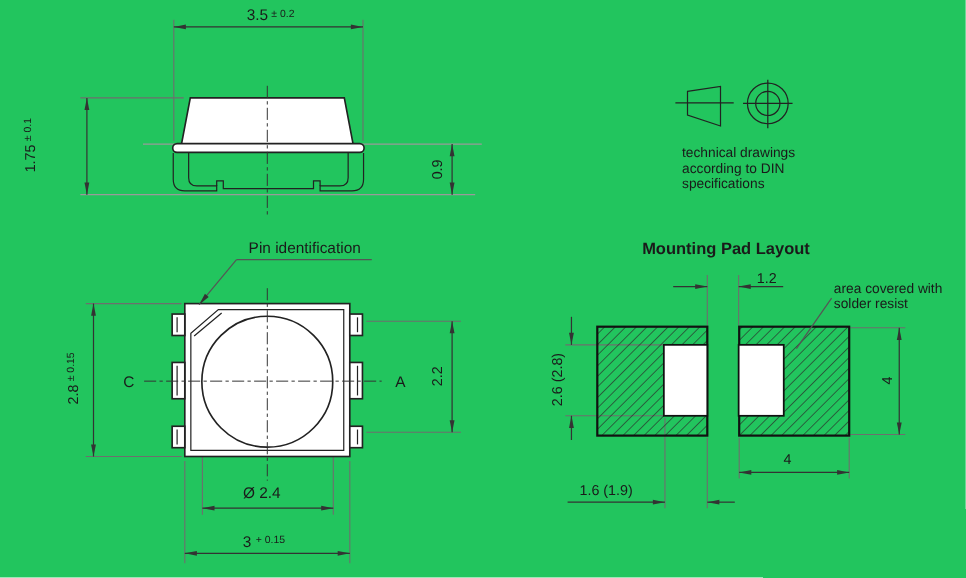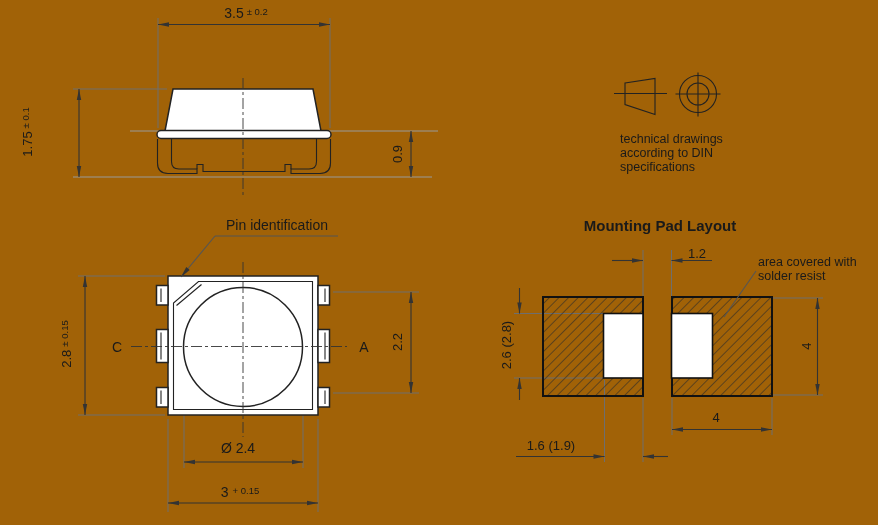--- a/index.html
+++ b/index.html
@@ -1,16 +1,16 @@
 <!DOCTYPE html>
 <html><head>
 <meta charset="utf-8">
 <style>
   html,body{margin:0;padding:0;background:#fff;}
-  .stage{position:relative;width:878px;height:525px;background:#a16207;overflow:hidden;
+  .stage{position:relative;width:878px;height:525px;background:#22c55e;overflow:hidden;
          font-family:"Liberation Sans", sans-serif;}
   svg text{fill:#1a1a1a;font-family:"Liberation Sans", sans-serif;}
   .dim{font-size:13px;}
   .dim-lg{font-size:14px;}
   .tol{font-size:9.5px;}
   .note{font-size:12.5px;}
   .pin-lbl{font-size:14px;}
   .title{font-size:15px;font-weight:bold;}
   .lnw{stroke:#222;fill:#fff;stroke-width:1.5;}
   .thin{stroke:#222;fill:none;stroke-width:1.1;}

